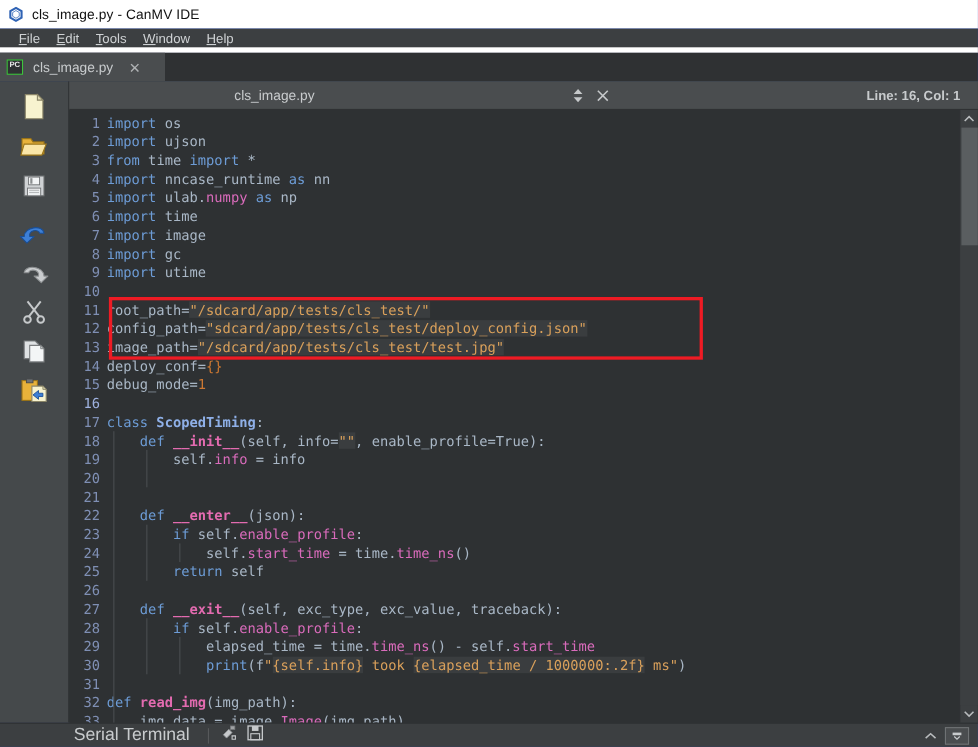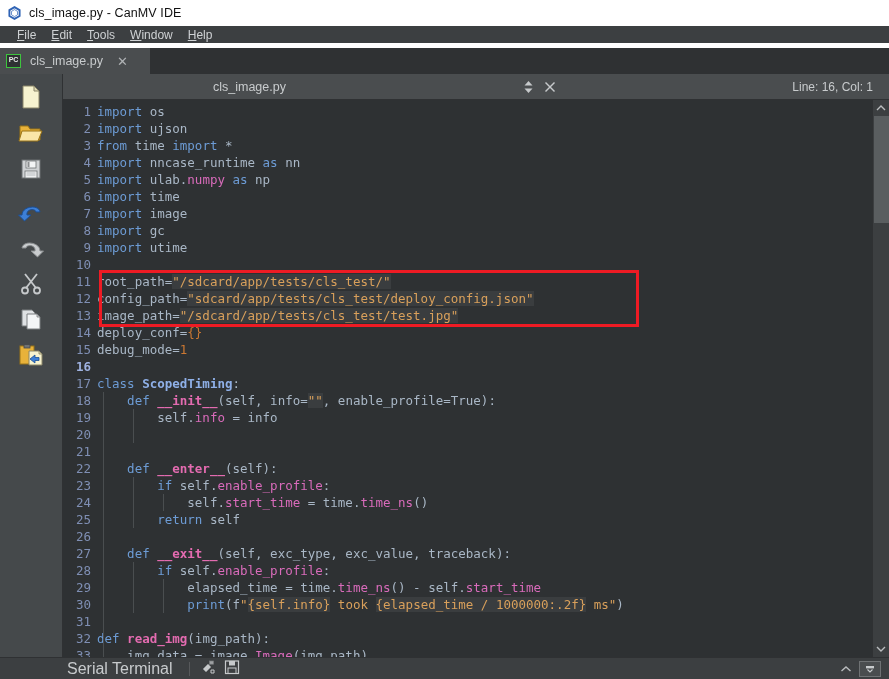--- a/index.html
+++ b/index.html
@@ -159,20 +159,21 @@
     display: flex; align-items: center; justify-content: center;
     color: #c0c3c5;
     cursor: pointer;
   }
   .eh-flex { flex: 1 1 auto; }
   .eh-linecol {
     font-size: 12px;
     color: #c8cbcd;
     white-space: nowrap;
     padding-right: 10px;
+    font-weight: bold;
   }
 
   .editor-body {
     flex: 1 1 auto;
     display: flex;
     min-height: 0;
     position: relative;
     background: #2e3133;
     overflow: hidden;
   }
@@ -192,21 +193,21 @@
     white-space: pre;
   }
   .ln {
     width: 34px;
     flex: 0 0 34px;
     text-align: right;
     padding-right: 6px;
     color: #7f8fb4;
     user-select: none;
   }
-  .ln.cur { color: #9fb2e0; font-weight: bold; }
+  .ln.cur { color: #9fb2e0; font-weight: normal; }
   .code-text { white-space: pre; }
 
   
   .kw   { color: #6d9cd6; }           
   .id   { color: #a9b7c6; }
   .pink { color: #d96bbb; }           
   .str  { color: #d9a05b; background: #3a3d3f; }
   .strp { color: #d9a05b; }
   .num  { color: #cc7832; }
   .fn   { color: #e36bb0; font-weight: bold; }  
@@ -472,21 +473,21 @@
             <div class="code-line"><span class="ln">12</span><span class="code-text"><span class="id">config_path=</span><span class="str">"sdcard/app/tests/cls_test/deploy_config.json"</span></span></div>
             <div class="code-line"><span class="ln">13</span><span class="code-text"><span class="id">image_path=</span><span class="str">"/sdcard/app/tests/cls_test/test.jpg"</span></span></div>
             <div class="code-line"><span class="ln">14</span><span class="code-text"><span class="id">deploy_conf=</span><span class="num">{}</span></span></div>
             <div class="code-line"><span class="ln">15</span><span class="code-text"><span class="id">debug_mode=</span><span class="num">1</span></span></div>
             <div class="code-line"><span class="ln cur">16</span><span class="code-text"></span></div>
             <div class="code-line"><span class="ln">17</span><span class="code-text"><span class="kw">class </span><span class="cls">ScopedTiming</span><span class="punct">:</span></span></div>
             <div class="code-line"><span class="ln">18</span><span class="code-text"><span class="id">    </span><span class="kw">def </span><span class="fn">__init__</span><span class="punct">(self, info=</span><span class="str">""</span><span class="punct">, enable_profile=True):</span></span></div>
             <div class="code-line"><span class="ln">19</span><span class="code-text"><span class="punct">        self</span><span class="punct">.</span><span class="attr">info</span><span class="punct"> = info</span></span></div>
             <div class="code-line"><span class="ln">20</span></div>
             <div class="code-line"><span class="ln">21</span><span class="code-text"></span></div>
-            <div class="code-line"><span class="ln">22</span><span class="code-text"><span class="id">    </span><span class="kw">def </span><span class="fn">__enter__</span><span class="punct">(self):</span></span></div>
+            <div class="code-line"><span class="ln">22</span><span class="code-text"><span class="id">    </span><span class="kw">def </span><span class="fn">__enter__</span><span class="punct">(json):</span></span></div>
             <div class="code-line"><span class="ln">23</span><span class="code-text"><span class="id">        </span><span class="kw">if </span><span class="punct">self</span><span class="punct">.</span><span class="attr">enable_profile</span><span class="punct">:</span></span></div>
             <div class="code-line"><span class="ln">24</span><span class="code-text"><span class="punct">            self</span><span class="punct">.</span><span class="attr">start_time</span><span class="punct"> = time</span><span class="punct">.</span><span class="attr">time_ns</span><span class="punct">()</span></span></div>
             <div class="code-line"><span class="ln">25</span><span class="code-text"><span class="id">        </span><span class="kw">return </span><span class="punct">self</span></span></div>
             <div class="code-line"><span class="ln">26</span><span class="code-text"></span></div>
             <div class="code-line"><span class="ln">27</span><span class="code-text"><span class="id">    </span><span class="kw">def </span><span class="fn">__exit__</span><span class="punct">(self, exc_type, exc_value, traceback):</span></span></div>
             <div class="code-line"><span class="ln">28</span><span class="code-text"><span class="id">        </span><span class="kw">if </span><span class="punct">self</span><span class="punct">.</span><span class="attr">enable_profile</span><span class="punct">:</span></span></div>
             <div class="code-line"><span class="ln">29</span><span class="code-text"><span class="punct">            elapsed_time = time</span><span class="punct">.</span><span class="attr">time_ns</span><span class="punct">() - self</span><span class="punct">.</span><span class="attr">start_time</span></span></div>
             <div class="code-line"><span class="ln">30</span><span class="code-text"><span class="id">            </span><span class="kw">print</span><span class="punct">(f</span><span class="strp">"</span><span class="str">{self.info}</span><span class="strp"> took </span><span class="str">{elapsed_time / 1000000:.2f}</span><span class="strp"> ms"</span><span class="punct">)</span></span></div>
             <div class="code-line"><span class="ln">31</span><span class="code-text"></span></div>
             <div class="code-line"><span class="ln">32</span><span class="code-text"><span class="kw">def </span><span class="fn">read_img</span><span class="punct">(img_path):</span></span></div>

